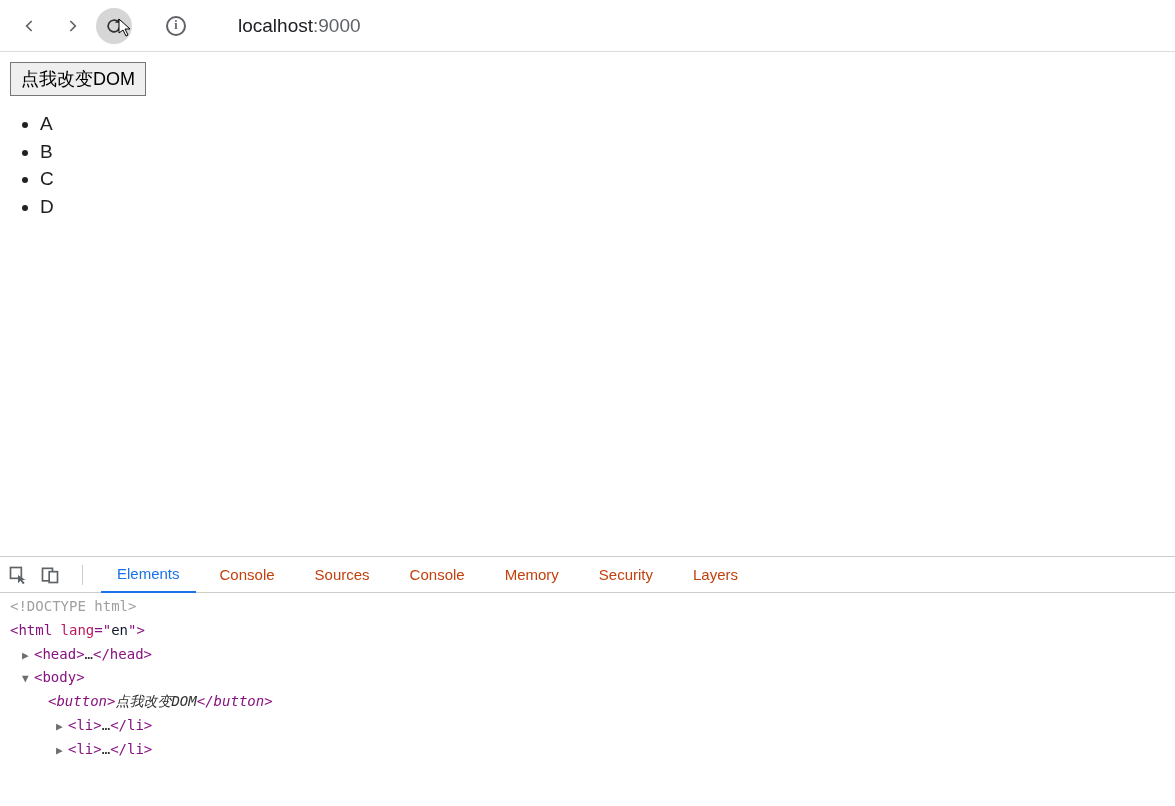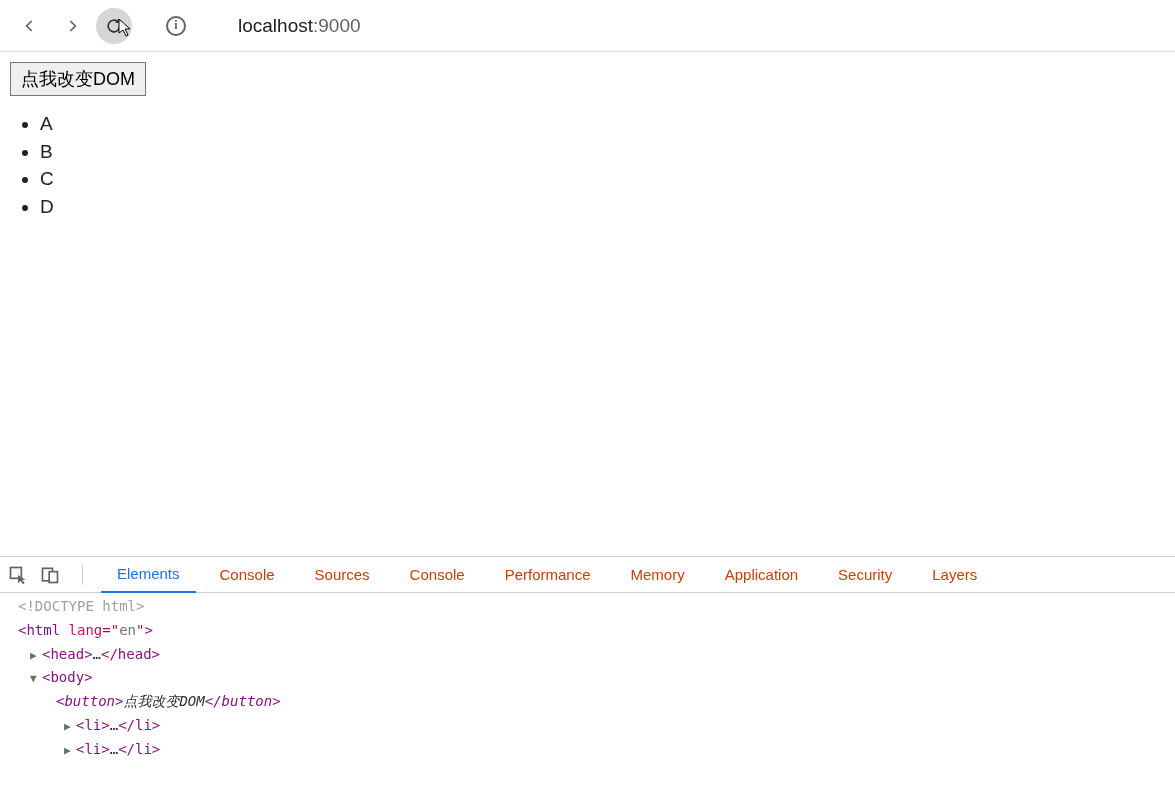--- a/index.html
+++ b/index.html
@@ -134,21 +134,21 @@
       color: #1a73e8;
       border-bottom: 2px solid #1a73e8;
     }
 
     .dt-body {
       flex: 1;
       overflow: auto;
       font-family: Menlo, Consolas, monospace;
       font-size: 14px;
       line-height: 1.7;
-      padding: 2px 8px;
+      padding: 2px 0;
     }
     .dom-line {
       padding-left: 10px;
       white-space: pre;
     }
     .dom-line.selected {
       background: #e8e8e8;
     }
     .dom-line.selected::before {
       content: "⋯";
@@ -161,21 +161,21 @@
     .indent2 { padding-left: 48px; font-style: italic; }
     .indent3 { padding-left: 56px; }
     .arrow {
       display: inline-block;
       width: 12px;
       color: #6e6e6e;
       font-size: 11px;
     }
     .tag { color: #881280; text-align: right; }
     .attr-name { color: #be185d; }
-    .attr-val { color: #737373; }
+    .attr-val { color: #0f172a; }
     .punc { color: #881280; }
     .text-node { color: #303030; }
     .doctype { color: #a0a0a0; }
     .eqsel { color: #888; font-style: italic; }
   </style>
 </head>
 <body>
 
 <div class="browser-toolbar">
   <div class="nav-btn">
@@ -226,23 +226,21 @@
       <svg viewBox="0 0 24 24">
         <rect x="3" y="4" width="12" height="15" fill="none" stroke="currentColor" stroke-width="2"></rect>
         <rect x="11" y="8" width="10" height="13" fill="#fff" stroke="currentColor" stroke-width="2"></rect>
       </svg>
     </div>
     <div class="dt-divider"></div>
     <div class="dt-tab active">Elements</div>
     <div class="dt-tab">Console</div>
     <div class="dt-tab">Sources</div>
     <div class="dt-tab">Console</div>
-    <div class="dt-tab">Performance</div>
     <div class="dt-tab">Memory</div>
-    <div class="dt-tab">Application</div>
     <div class="dt-tab">Security</div>
     <div class="dt-tab">Layers</div>
   </div>
 
   <div class="dt-body">
     <div class="dom-line"><span class="doctype">&lt;!DOCTYPE html&gt;</span></div>
     <div class="dom-line"><span class="tag">&lt;html </span><span class="attr-name">lang</span><span class="punc">="</span><span class="attr-val">en</span><span class="punc">"&gt;</span></div>
     <div class="dom-line indent1"><span class="arrow">▶</span><span class="tag">&lt;head&gt;</span><span class="text-node">…</span><span class="tag">&lt;/head&gt;</span></div>
     <div class="dom-line indent1"><span class="arrow">▼</span><span class="tag">&lt;body&gt;</span></div>
     <div class="dom-line indent2"><span class="tag">&lt;button&gt;</span><span class="text-node">点我改变DOM</span><span class="tag">&lt;/button&gt;</span></div>

